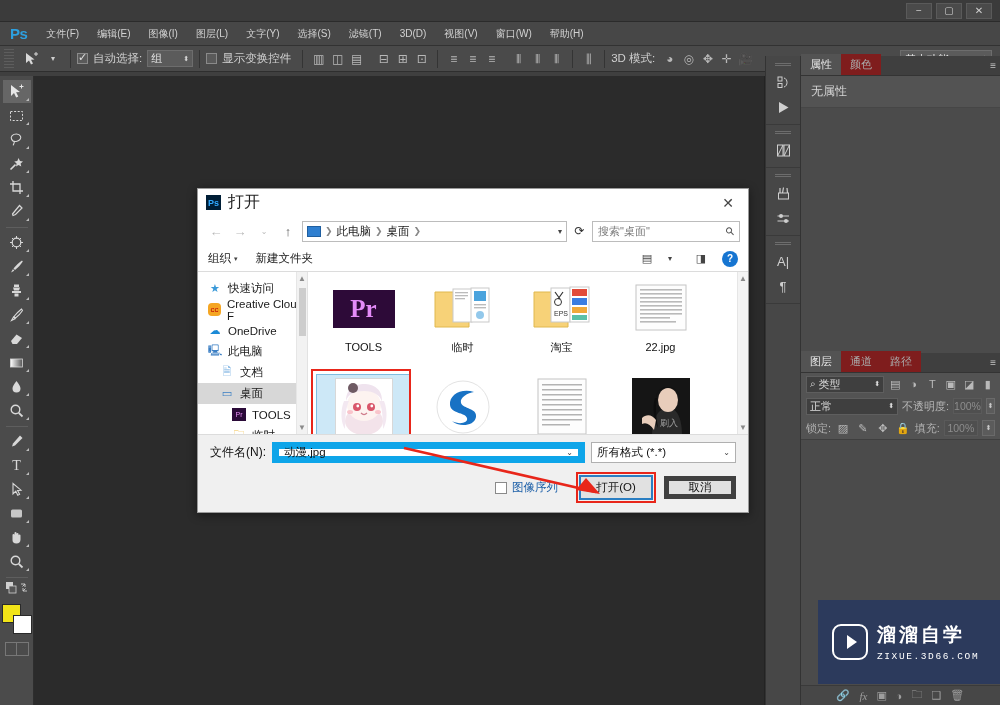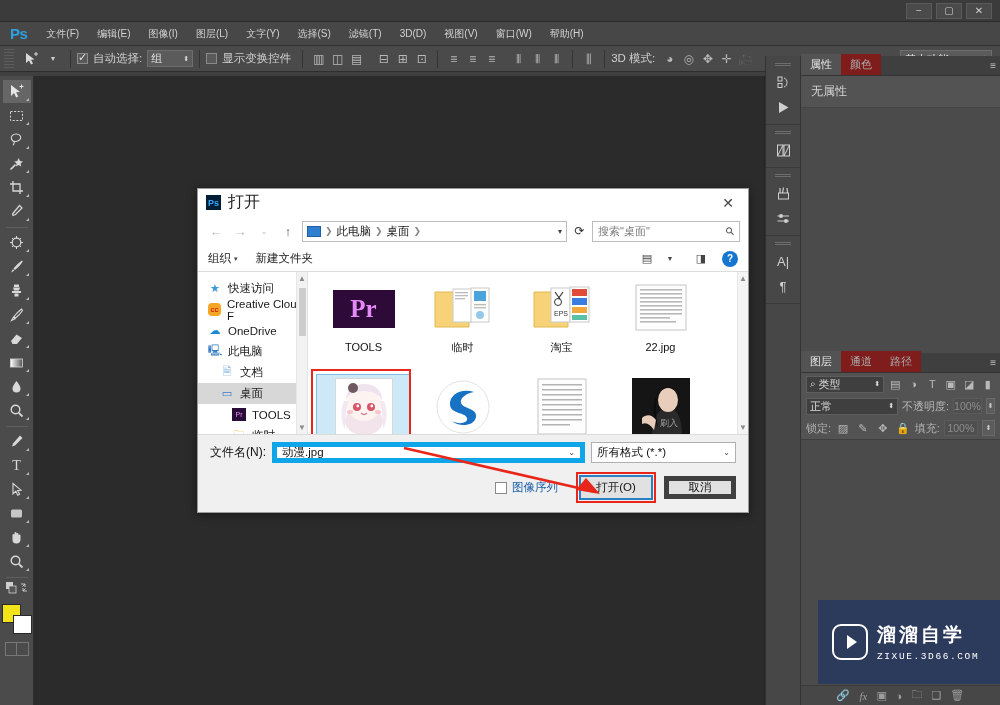--- a/index.html
+++ b/index.html
@@ -199,21 +199,21 @@
      border:1px solid #7fbde0; }
   .cell .inner{ position:relative; z-index:2; display:flex; flex-direction:column; align-items:center;}
   .red-sel { position:absolute; left:-3px; top:-5px; width:100px; height:104px;
      border:2px solid #e8261a; z-index:3; }
   .files-scroll{ position:absolute; right:0; top:0; bottom:0; width:11px; background:#f4f4f4;
      border-left:1px solid #e6e6e6; color:#8a8a8a; font-size:8px; display:flex;
      flex-direction:column; align-items:center; justify-content:space-between; padding:2px 0;}
   .dlg-bottom { background:#f0f0f0; border-top:1px solid #dcdcdc; padding:7px 12px 9px; }
   .row1 { display:flex; align-items:center; gap:6px; }
   .fn-label { font-size:12px; color:#111; }
-  .fn-input { flex:1; height:21px; border:5px solid #0ea5e9; background:#fff; display:flex;
+  .fn-input { flex:1; height:21px; border:7px solid #0ea5e9; background:#fff; display:flex;
       align-items:center; padding:0 5px; font-size:11.5px; color:#111;}
   .fn-dd { margin-left:auto; font-size:8px; color:#444; }
   .type-select { width:145px; height:21px; border:1px solid #b0b0b0; background:#fff; display:flex;
       align-items:center; padding:0 5px; font-size:11.5px; color:#111;}
   .row2 { display:flex; align-items:center; margin-top:9px; }
   .seq { margin-left:auto; display:flex; align-items:center; gap:5px; font-size:11.5px; color:#111; margin-right:18px;}
   .seq-chk { width:12px; height:12px; border:1px solid #8a8a8a; background:#fff; }
   .btn { width:72px; height:23px; border:5px solid #404040; background:#e1e1e1; font-size:11.5px;
       color:#111; display:flex; align-items:center; justify-content:center;}
   .btn.primary { border:1px solid #2a7ec2; outline:1px solid #2a7ec2; }

